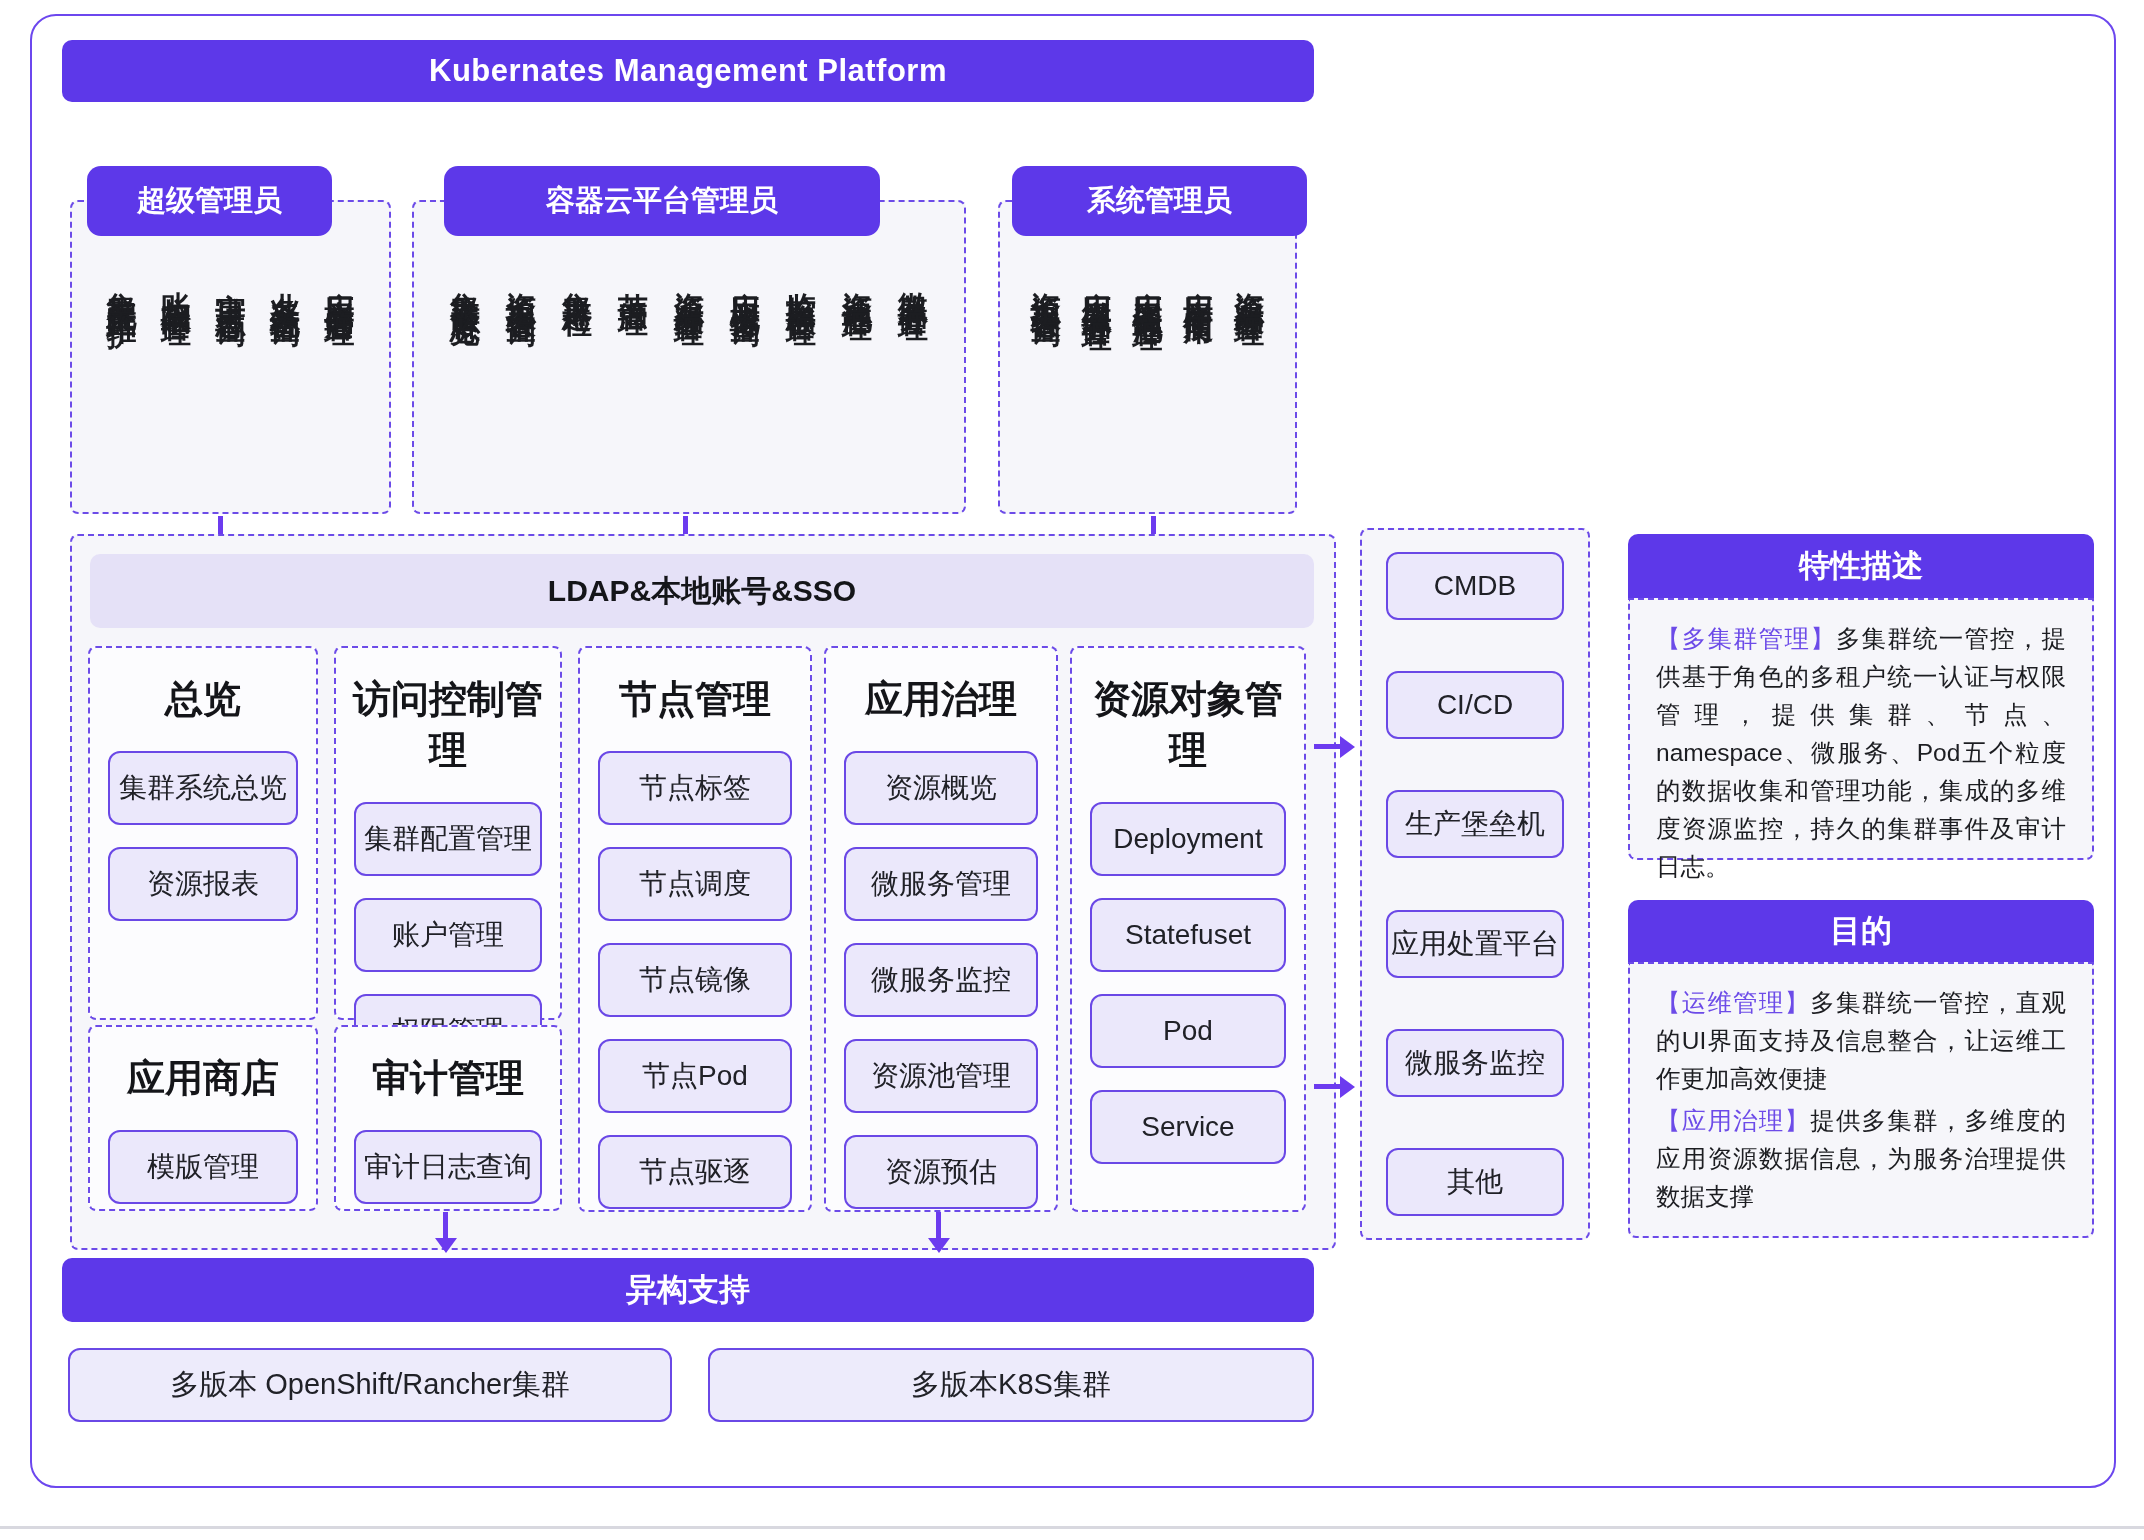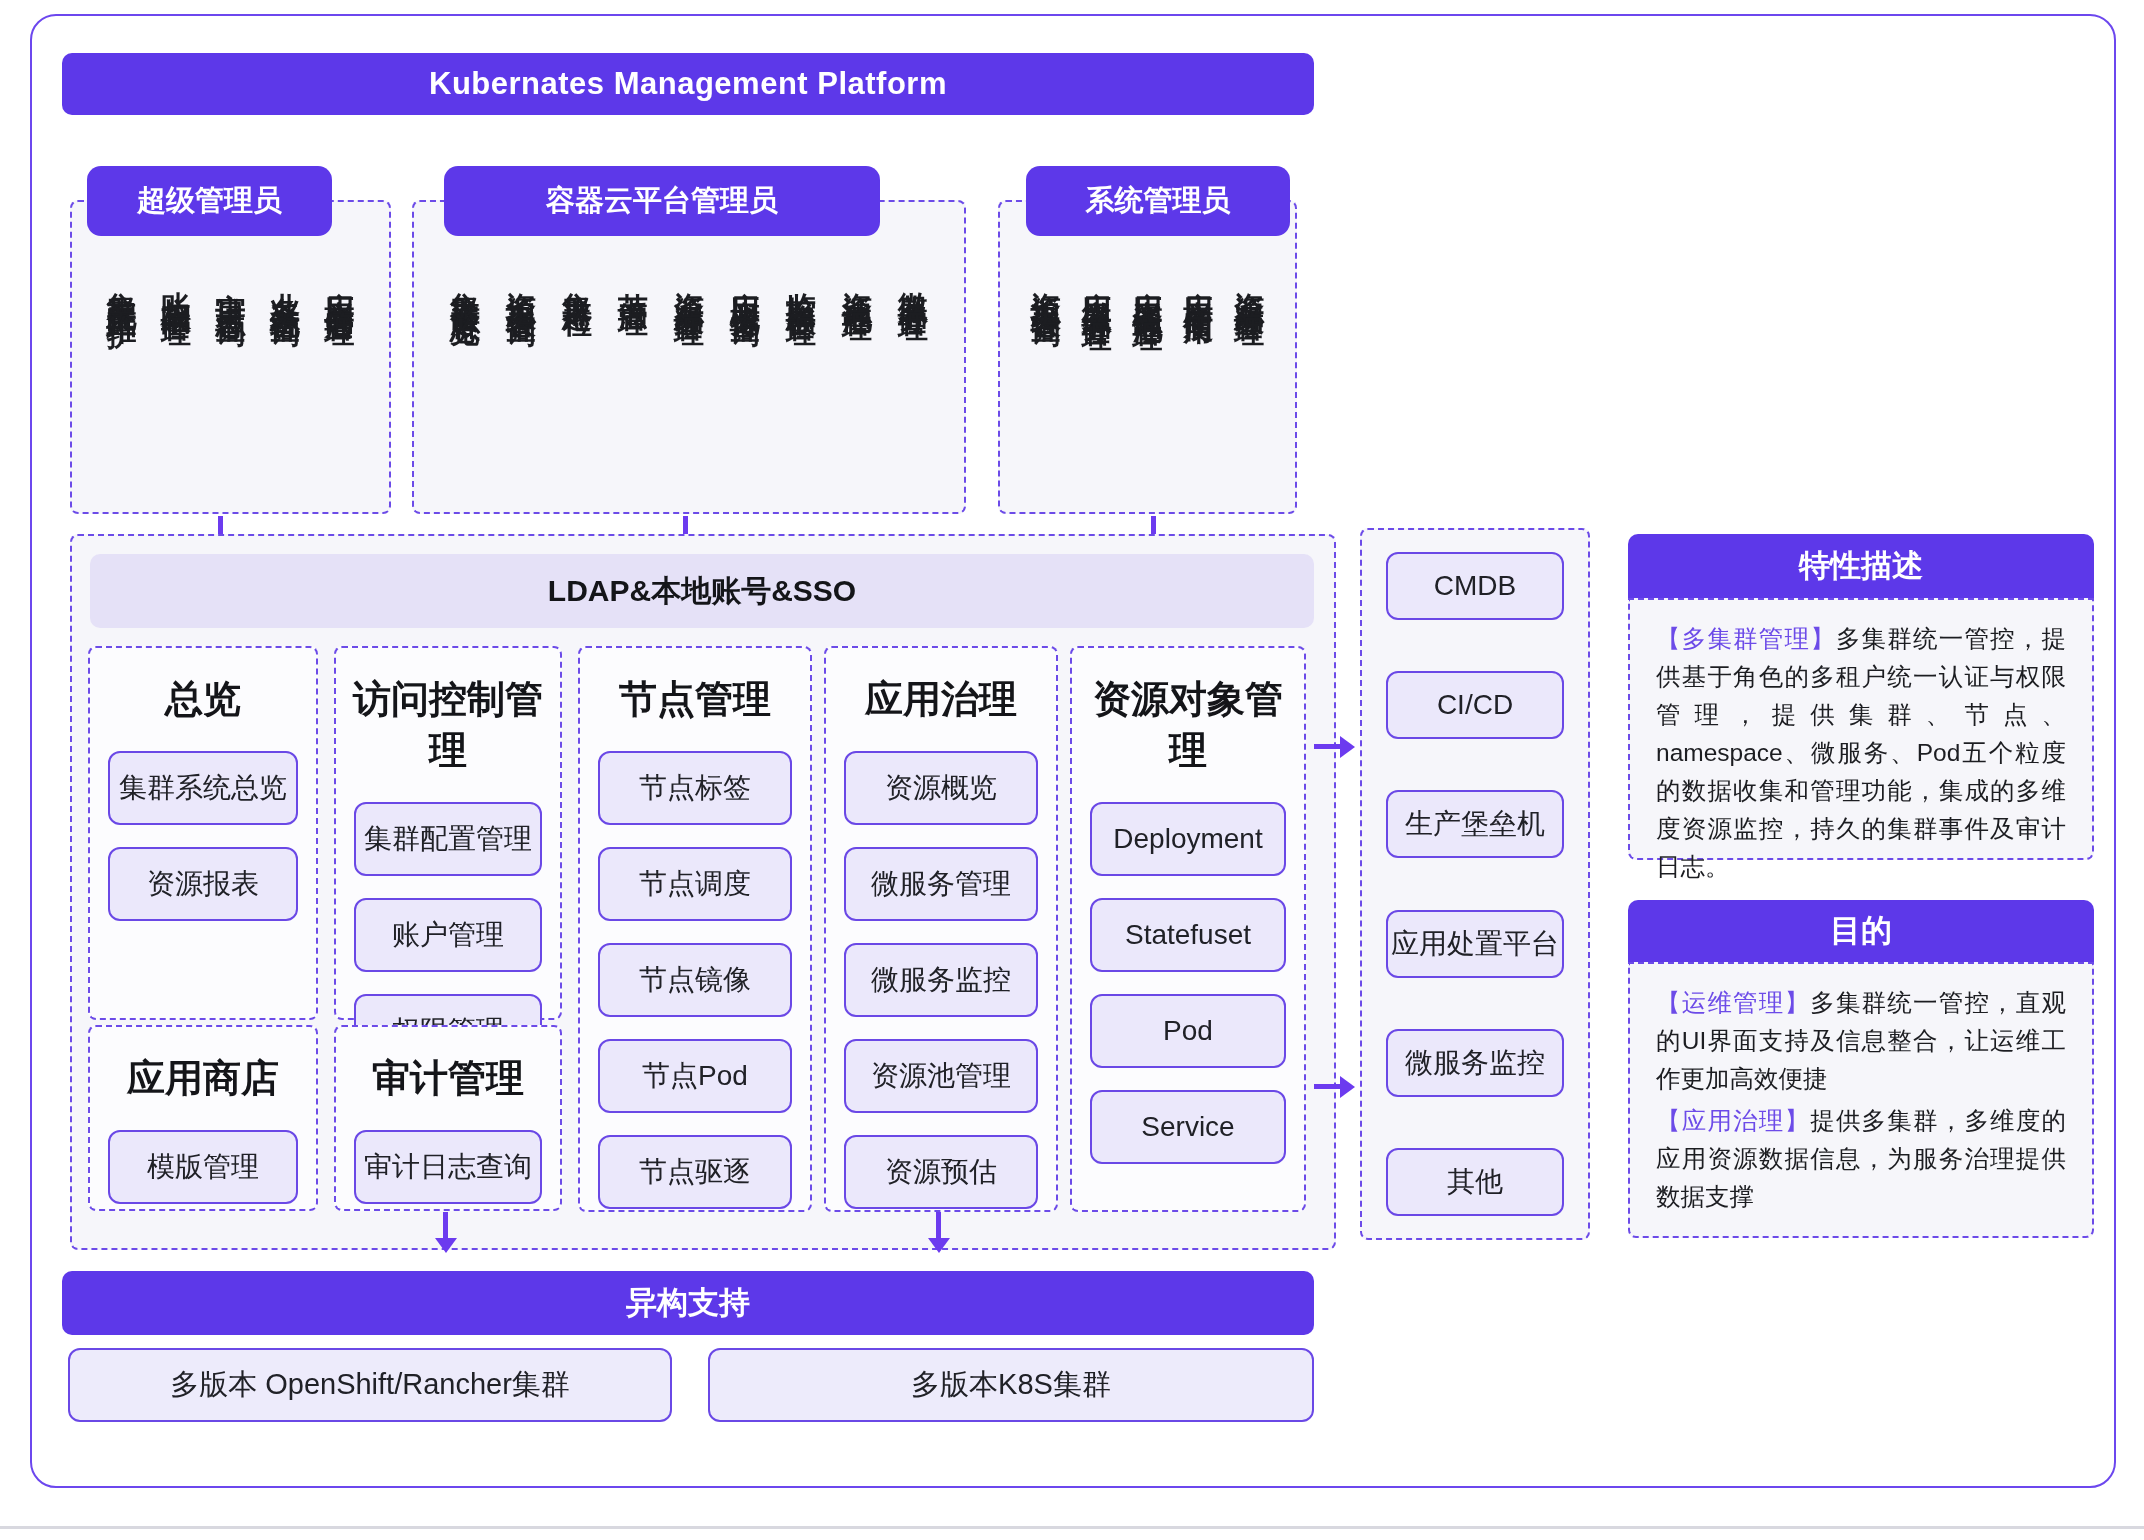--- a/index.html
+++ b/index.html
@@ -5,21 +5,21 @@
   html,body{margin:0;padding:0;background:#ffffff;}
   body{font-family:"Liberation Sans", sans-serif; color:#1c1d21;}
   .canvas{position:relative;width:2144px;height:1540px;background:#fff;overflow:hidden;}
 
   .outer-frame{position:absolute;left:30px;top:14px;width:2082px;height:1470px;
     border:2.5px solid #6C47EE;border-radius:26px;background:transparent;}
   .bottom-hairline{position:absolute;left:0;top:1526px;width:2144px;height:10px;
     border-top:3px solid #D8D8DF;}
 
   .banner{background:#5D38E9;color:#fff;font-weight:bold;display:flex;
-    align-items:center;justify-content:center;border-radius:10px;position:absolute;margin-top:13px;}
+    align-items:center;justify-content:center;border-radius:10px;position:absolute;}
   .title-banner{left:62px;top:40px;width:1252px;height:62px;font-size:31px;letter-spacing:.5px;}
 
   .dashed-box{position:absolute;border:2.5px dashed #6C4BE8;border-radius:8px;background:#F6F6FA;}
   .sub-box{position:absolute;border:2.5px dashed #6C4BE8;border-radius:8px;background:#FCFCFE;}
 
   .role-chip{position:absolute;background:#5D38E9;color:#fff;font-weight:bold;font-size:29px;
     border-radius:14px;display:flex;align-items:center;justify-content:center;z-index:3;}
 
   .vcols{position:absolute;left:10px;right:10px;top:66px;bottom:6px;display:flex;
     justify-content:space-evenly;align-items:flex-start;}
@@ -89,21 +89,21 @@
       <div class="vcol">节点管理</div>
       <div class="vcol">资源对象管理</div>
       <div class="vcol">应用概览查询</div>
       <div class="vcol">监控面板管理</div>
       <div class="vcol">资源池管理</div>
       <div class="vcol">微服务管理</div>
     </div>
   </div>
 
   <div class="dashed-box" style="left:998px;top:200px;width:295px;height:310px;">
-    <div class="role-chip" style="left:26px;top:-36px;width:264px;height:70px;">系统管理员</div>
+    <div class="role-chip" style="left:12px;top:-36px;width:295px;height:70px;">系统管理员</div>
     <div class="vcols">
       <div class="vcol">资源报表查询</div>
       <div class="vcol">应用微服务管理</div>
       <div class="vcol">应用资源池管理</div>
       <div class="vcol">应用商店使用</div>
       <div class="vcol">资源对象管理</div>
     </div>
   </div>
 
   <div class="arrow-down" style="left:218px;top:516px;height:22px;"></div>

